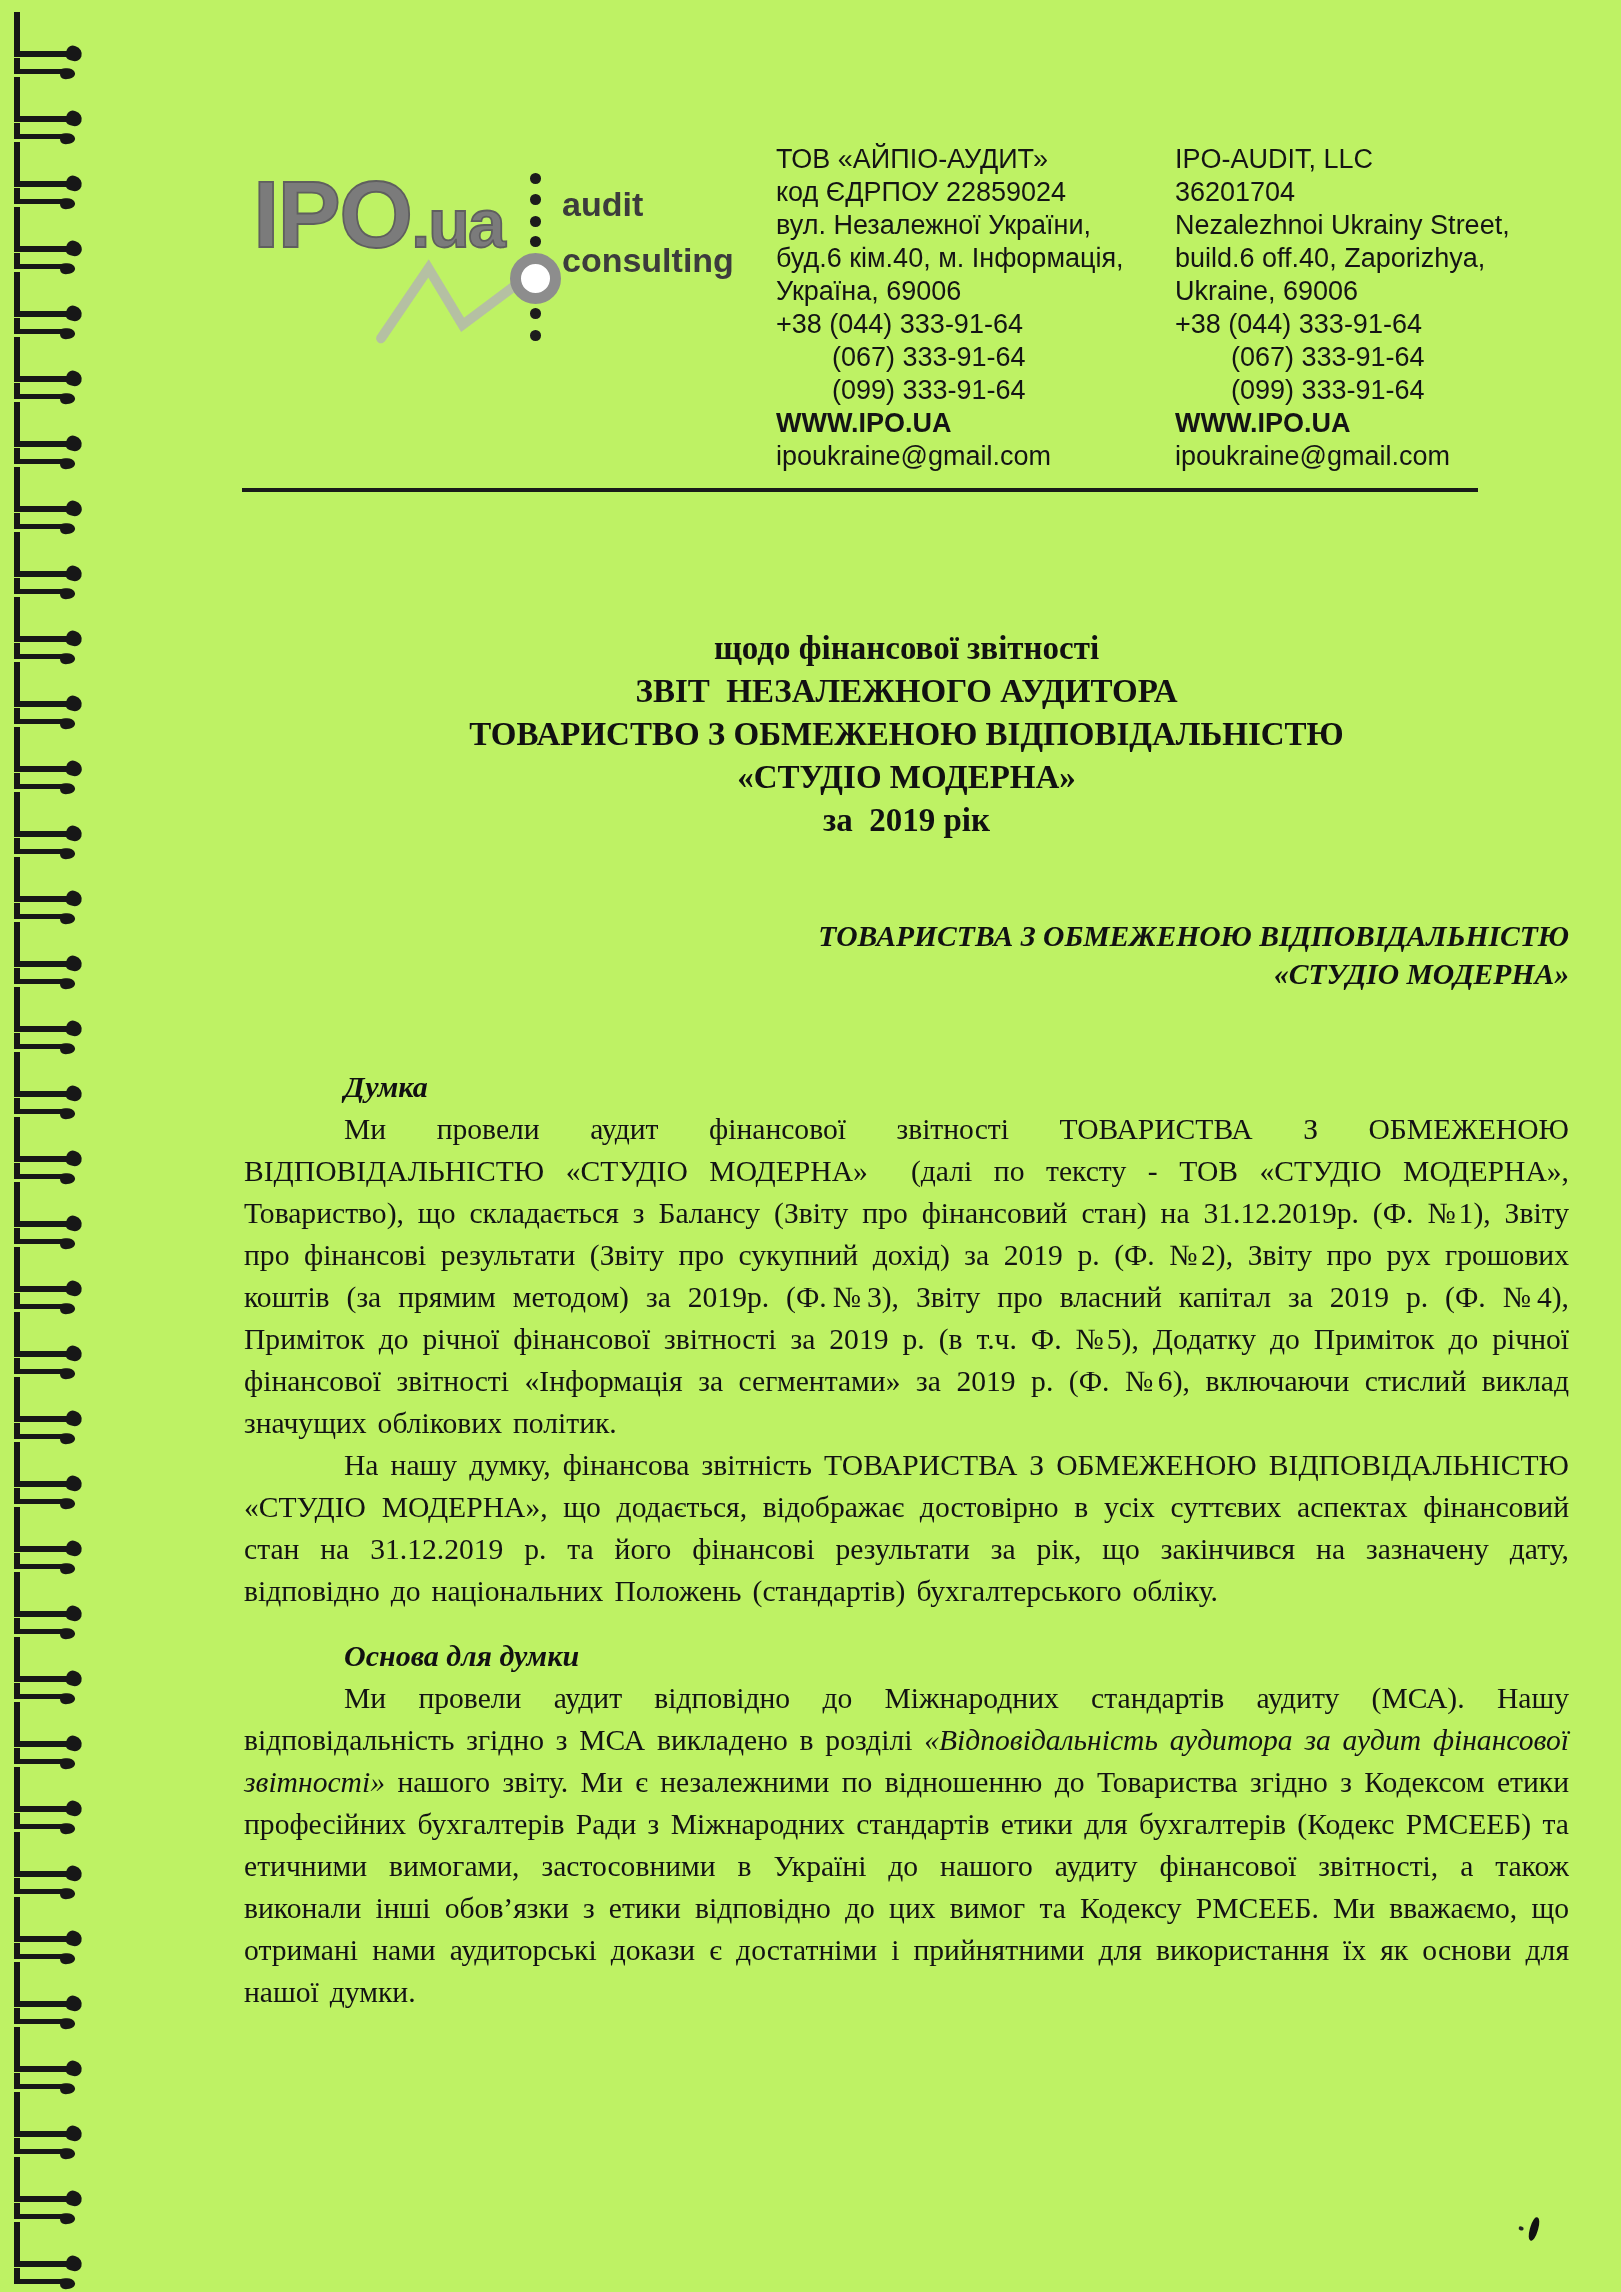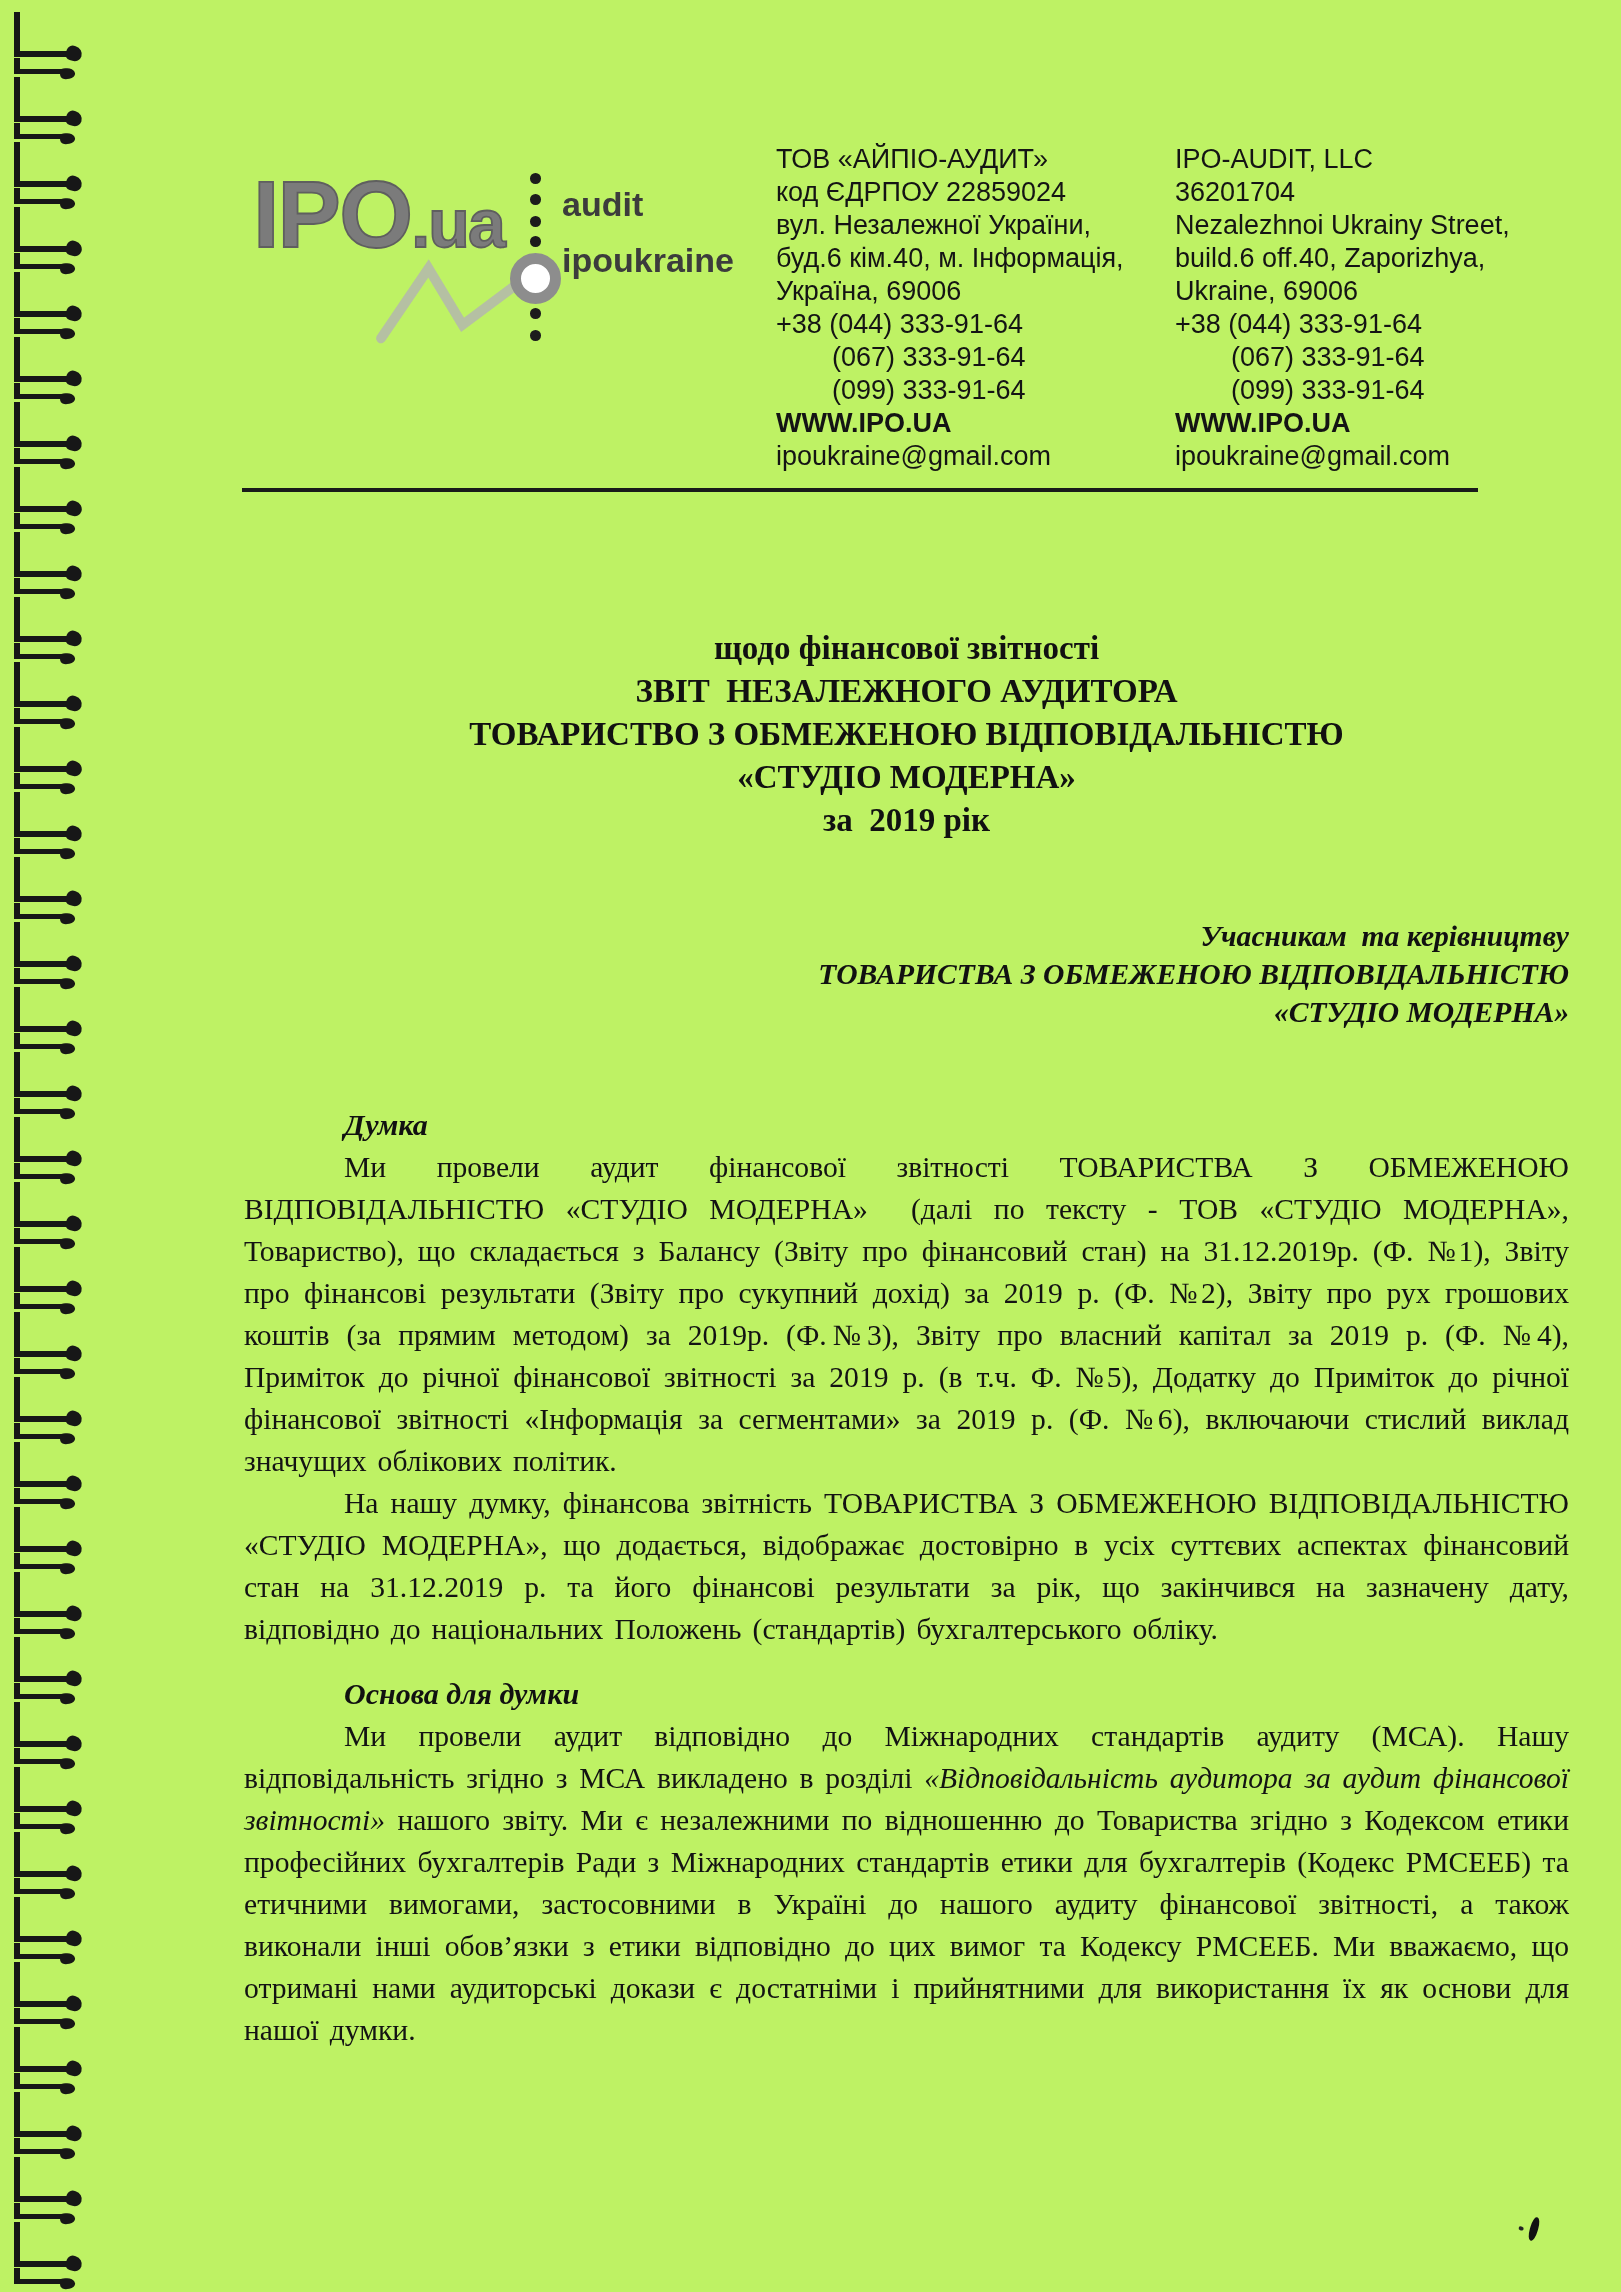--- a/index.html
+++ b/index.html
@@ -216,21 +216,21 @@
   </svg>
   <div class="logo-dot" style="left:530px;top:173px;"></div>
   <div class="logo-dot" style="left:530px;top:194px;"></div>
   <div class="logo-dot" style="left:530px;top:216px;"></div>
   <div class="logo-dot" style="left:530px;top:236px;"></div>
   <div id="logo-ring"></div>
   <div class="logo-dot" style="left:530px;top:308px;"></div>
   <div class="logo-dot" style="left:530px;top:330px;"></div>
   <div id="tagline">
     <div>audit</div>
-    <div>ipoukraine</div>
+    <div>consulting</div>
   </div>
 
   <div id="contact-uk" class="contact">
     <div>ТОВ «АЙПІО-АУДИТ»</div>
     <div>код ЄДРПОУ 22859024</div>
     <div>вул. Незалежної України,</div>
     <div>буд.6 кім.40, м. Інформація,</div>
     <div>Україна, 69006</div>
     <div>+38 (044) 333-91-64</div>
     <div class="indent">(067) 333-91-64</div>
@@ -258,21 +258,20 @@
 
     <div id="report-title">
       <div>щодо фінансової звітності</div>
       <div>ЗВІТ&nbsp; НЕЗАЛЕЖНОГО АУДИТОРА</div>
       <div>ТОВАРИСТВО З ОБМЕЖЕНОЮ ВІДПОВІДАЛЬНІСТЮ</div>
       <div>«СТУДІО МОДЕРНА»</div>
       <div>за&nbsp; 2019 рік</div>
     </div>
 
     <div id="recipient">
-      <div>Учасникам&nbsp; та керівництву</div>
       <div>ТОВАРИСТВА З ОБМЕЖЕНОЮ ВІДПОВІДАЛЬНІСТЮ</div>
       <div>«СТУДІО МОДЕРНА»</div>
     </div>
 
     <div id="opinion-heading" class="section-heading">Думка</div>
     <p class="body-par">Ми провели аудит фінансової звітності ТОВАРИСТВА З ОБМЕЖЕНОЮ ВІДПОВІДАЛЬНІСТЮ «СТУДІО МОДЕРНА»&nbsp; (далі по тексту - ТОВ «СТУДІО МОДЕРНА», Товариство), що складається з Балансу (Звіту про фінансовий стан) на 31.12.2019р. (Ф. №1), Звіту про фінансові результати (Звіту про сукупний дохід) за 2019 р. (Ф. №2), Звіту про рух грошових коштів (за прямим методом) за 2019р. (Ф.№3), Звіту про власний капітал за 2019 р. (Ф. №4), Приміток до річної фінансової звітності за 2019 р. (в т.ч. Ф. №5), Додатку до Приміток до річної фінансової звітності «Інформація за сегментами» за 2019 р. (Ф. №6), включаючи стислий виклад значущих облікових політик.</p>
     <p class="body-par">На нашу думку, фінансова звітність ТОВАРИСТВА З ОБМЕЖЕНОЮ ВІДПОВІДАЛЬНІСТЮ «СТУДІО МОДЕРНА», що додається, відображає достовірно в усіх суттєвих аспектах фінансовий стан на 31.12.2019 р. та його фінансові результати за рік, що закінчився на зазначену дату, відповідно до національних Положень (стандартів) бухгалтерського обліку.</p>
 
     <div id="basis-heading" class="section-heading">Основа для думки</div>
     <p class="body-par"><span>Ми провели аудит відповідно до Міжнародних стандартів аудиту (МСА). Нашу відповідальність згідно з МСА викладено в розділі </span><span class="inline-italic">«Відповідальність аудитора за аудит фінансової звітності»</span><span> нашого звіту. Ми є незалежними по відношенню до Товариства згідно з Кодексом етики професійних бухгалтерів Ради з Міжнародних стандартів етики для бухгалтерів (Кодекс РМСЕЕБ) та етичними вимогами, застосовними в Україні до нашого аудиту фінансової звітності, а також виконали інші обов’язки з етики відповідно до цих вимог та Кодексу РМСЕЕБ. Ми вважаємо, що отримані нами аудиторські докази є достатніми і прийнятними для використання їх як основи для нашої думки.</span></p>

